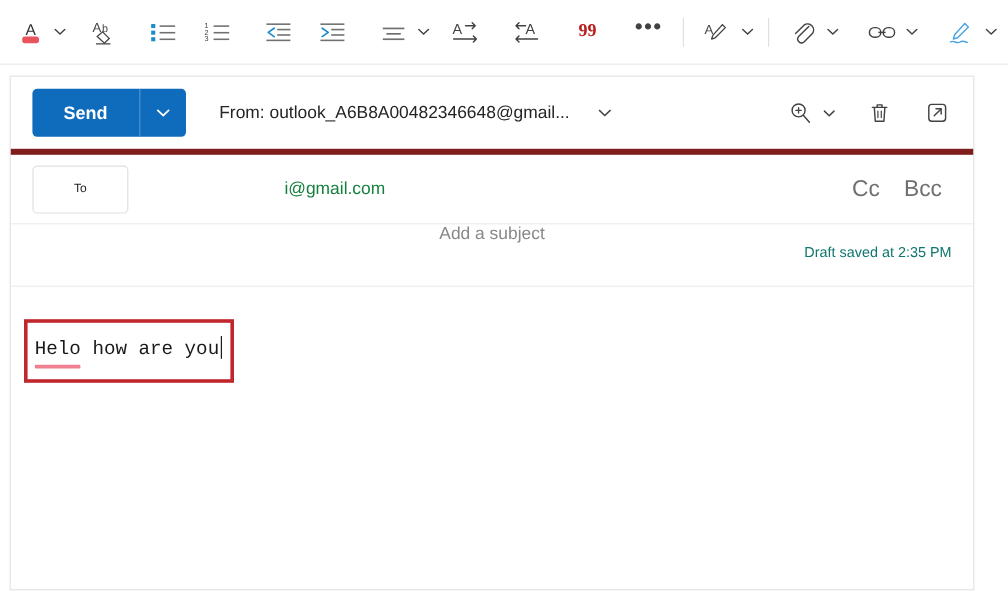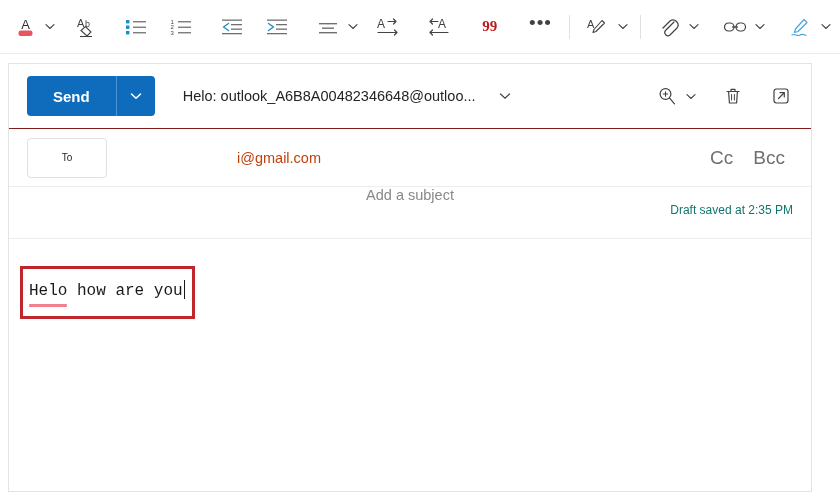--- a/index.html
+++ b/index.html
@@ -81,21 +81,21 @@
     flex-direction: column;
   }
 
   
   .row-from {
     height: 65px;
     display: flex;
     align-items: center;
     padding: 0 14px 0 18px;
     box-sizing: border-box;
-    border-bottom: 1px solid #7f1d1d;
+    border-bottom: 5px solid #7f1d1d;
   }
   .send-split {
     display: flex;
     align-items: stretch;
     height: 40px;
     border-radius: 4px;
     overflow: hidden;
     background: #0f6cbd;
   }
   .send-main {
@@ -163,21 +163,21 @@
     align-items: center;
     justify-content: center;
     font-size: 10px;
     color: #242424;
     cursor: pointer;
     background: #ffffff;
   }
   .to-value {
     margin-left: 130px;
     font-size: 14.5px;
-    color: #c2410c;
+    color: #15803d;
   }
   .to-right {
     margin-left: auto;
     display: flex;
     align-items: center;
     gap: 8px;
     padding-right: 6px;
   }
   .ccbcc {
     font-size: 19px;
@@ -444,21 +444,21 @@
     <div class="send-split">
       <div class="send-main">Send</div>
       <div class="send-divider"></div>
       <div class="send-chev">
         <svg width="12" height="8" viewBox="0 0 12 8">
             <path d="M1.5 2 L6 6.2 L10.5 2" stroke="#ffffff" stroke-width="1.5" fill="none" stroke-linecap="round"></path>
           </svg>
       </div>
     </div>
 
-    <div class="from-text">Helo: outlook_A6B8A00482346648@outloo...</div>
+    <div class="from-text">From: outlook_A6B8A00482346648@gmail...</div>
 
     <div class="from-chev">
       <svg width="12" height="8" viewBox="0 0 12 8">
           <path d="M1.5 2 L6 6.2 L10.5 2" stroke="#424242" stroke-width="1.2" fill="none" stroke-linecap="round"></path>
         </svg>
     </div>
 
     <div class="from-right">
       <div class="icon-btn">
         <svg width="20" height="20" viewBox="0 0 20 20">

